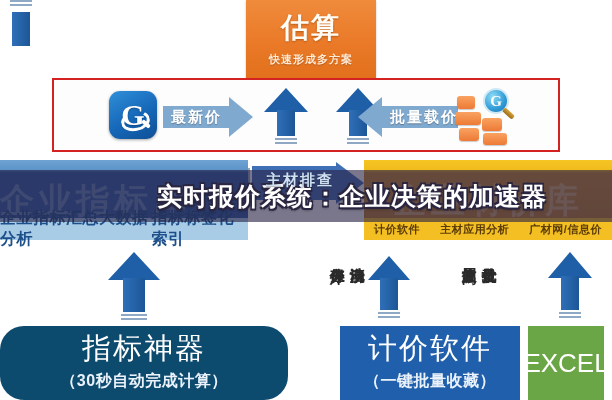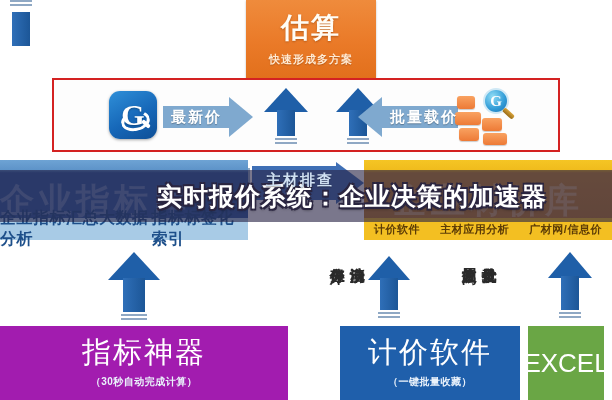--- a/index.html
+++ b/index.html
@@ -154,23 +154,23 @@
     color:#ffffff;font-size:25px;font-weight:bold;letter-spacing:1px;white-space:nowrap;
     text-shadow:
       -1.6px -1.6px 0 #2a2540, 1.6px -1.6px 0 #2a2540,
       -1.6px  1.6px 0 #2a2540, 1.6px  1.6px 0 #2a2540,
        0 2px 3px rgba(0,0,0,.55);
   }
 
   
   .sw-box{position:absolute;display:flex;flex-direction:column;align-items:center;justify-content:center;}
   .sw-title{font-size:29px;font-weight:normal;letter-spacing:2px;line-height:1;}
-  .sw-sub{font-size:10px;font-weight:bold;margin-top:8px;letter-spacing:.5px;}
-
-  #box-indicator{left:0px;top:326px;width:288px;height:74px;background:#a21caf;}
+  .sw-sub{font-size:16px;font-weight:bold;margin-top:8px;letter-spacing:.5px;}
+
+  #box-indicator{left:0px;top:326px;width:288px;height:74px;background:#0c4a6e;border-radius:24px;}
   #box-indicator .sw-title{color:#ffffff;}
   #box-indicator .sw-sub{color:#eaf2fb;}
 
   #box-pricing{left:340px;top:326px;width:180px;height:74px;background:#1f5fab;}
   #box-pricing .sw-title{color:#ffffff;}
   #box-pricing .sw-sub{color:#eaf2fb;}
 
   #box-excel{left:528px;top:326px;width:76px;height:74px;background:#6aa645;}
   #box-excel .sw-title{color:#ffffff;font-size:26px;letter-spacing:0;}
   #box-excel .sw-sub{color:#eef6e8;font-size:11px;}

